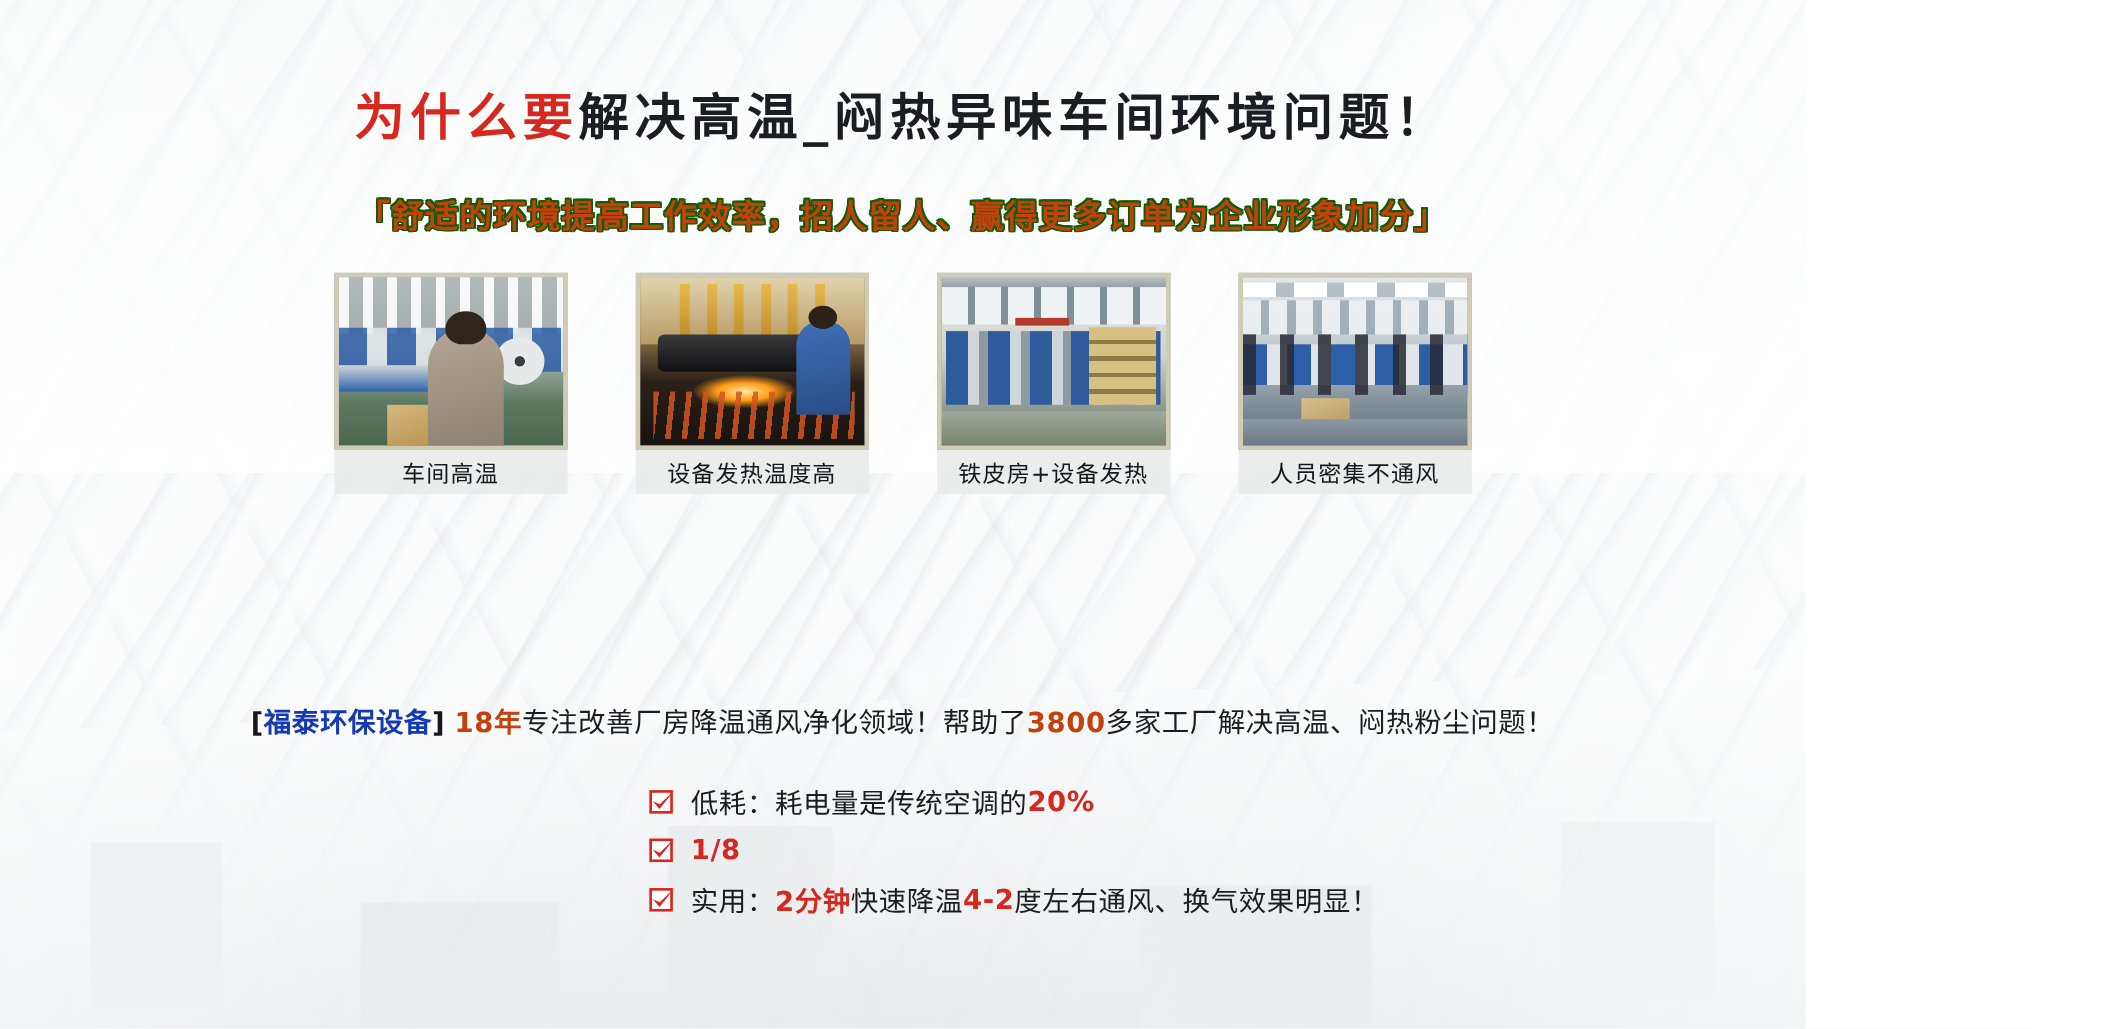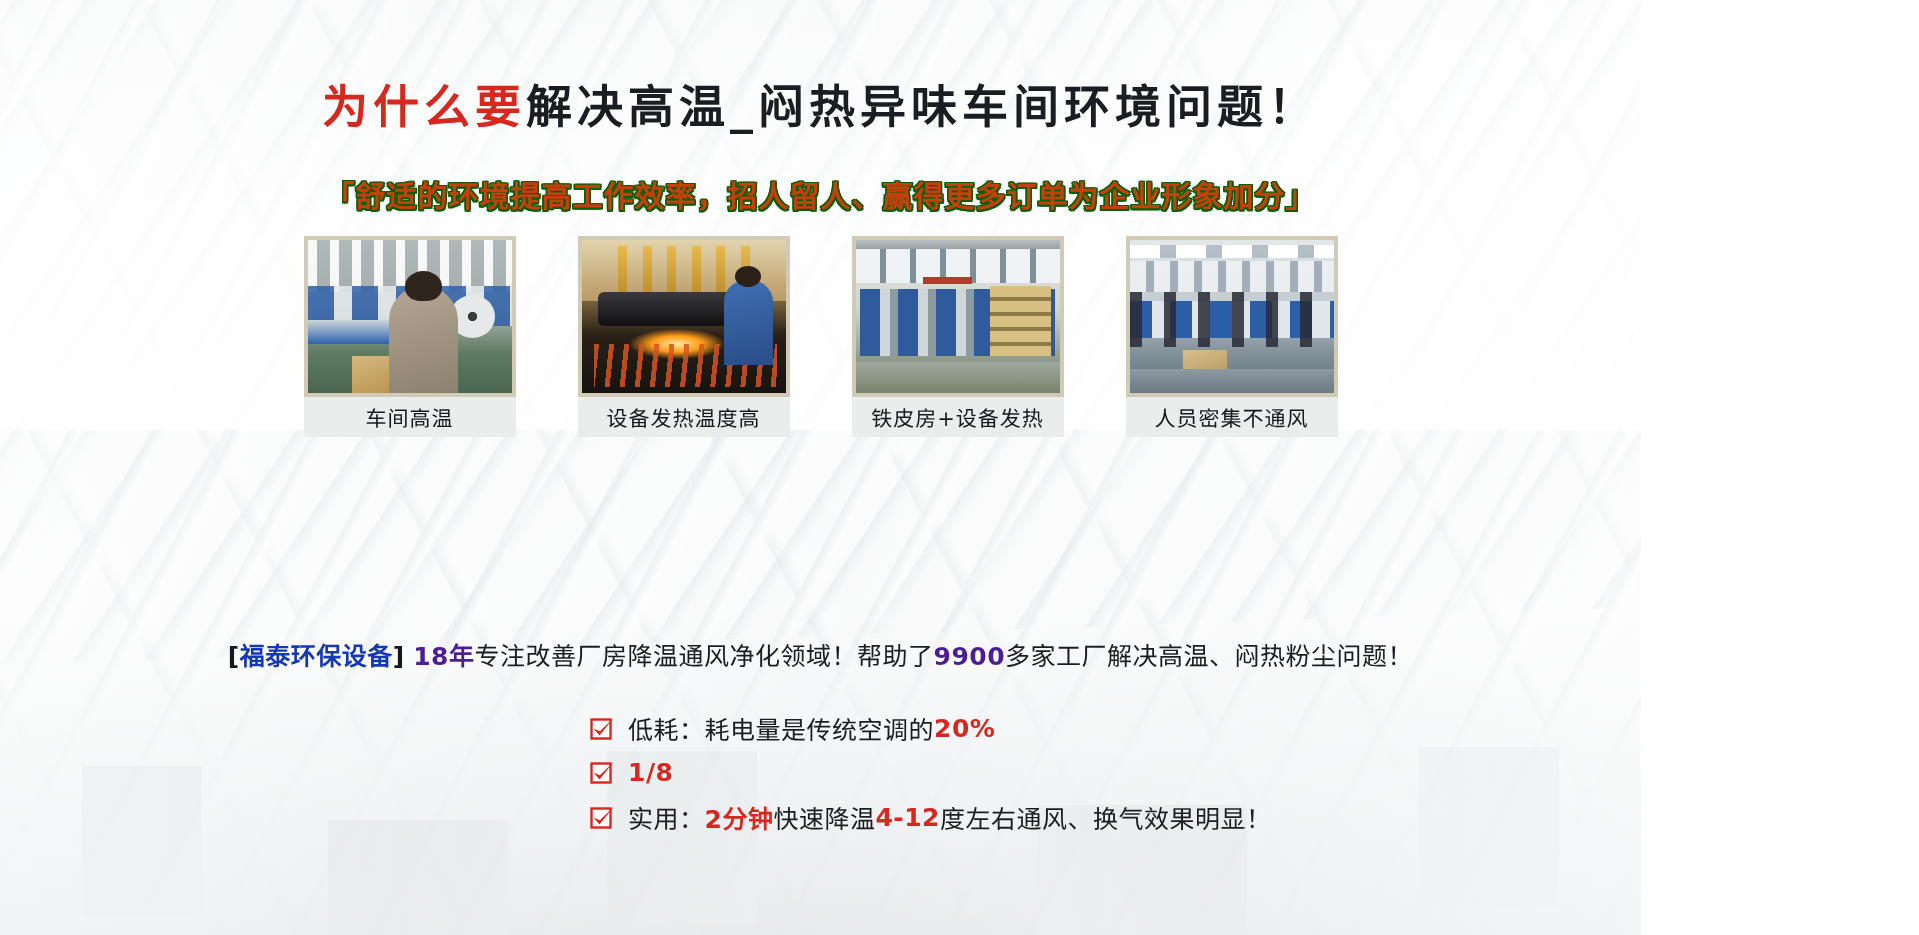--- a/index.html
+++ b/index.html
@@ -128,21 +128,21 @@
     text-shadow:
       -1.5px 0 0 #0d5e08, 1.5px 0 0 #0d5e08,
       0 -1.5px 0 #0d5e08, 0 1.5px 0 #0d5e08,
       -1.5px -1.5px 0 #0d5e08, 1.5px -1.5px 0 #0d5e08,
       -1.5px 1.5px 0 #0d5e08, 1.5px 1.5px 0 #0d5e08;
   }
 
   
   .cards {
     position: absolute;
-    top: 236px;
+    top: 248px;
     left: 50%;
     transform: translateX(-50%);
     display: flex;
     gap: 62px;
   }
   .card {
     width: 212px;
     display: flex;
     flex-direction: column;
     align-items: stretch;
@@ -242,21 +242,21 @@
     left: 0;
     width: 100%;
     text-align: center;
     font-size: 25px;
     white-space: nowrap;
     color: #1b1d22;
     letter-spacing: 0.5px;
   }
   .lead .bracket { color: #15181c; font-weight: bold; }
   .lead .brand   { color: #1539b4; font-weight: bold; }
-  .lead .hot     { color: #4c1d95; font-weight: bold; }
+  .lead .hot     { color: #c2410c; font-weight: bold; }
 
   
   .benefits {
     position: absolute;
     top: 710px;
     left: 590px;
     display: flex;
     flex-direction: column;
     gap: 12px;
   }
@@ -363,21 +363,21 @@
               <div class="people"></div>
             <div class="boxes"></div>
               <div class="floor"></div>
           </div>
         </div>
         <div class="card-caption">人员密集不通风</div>
       </div>
 
     </div>
 
-    <div class="lead"><span class="bracket">[</span><span class="brand">福泰环保设备</span><span class="bracket">]</span><span>&nbsp;</span><span class="hot">18年</span><span>专注改善厂房降温通风净化领域！帮助了</span><span class="hot">9900</span><span>多家工厂解决高温、闷热粉尘问题！</span></div>
+    <div class="lead"><span class="bracket">[</span><span class="brand">福泰环保设备</span><span class="bracket">]</span><span>&nbsp;</span><span class="hot">18年</span><span>专注改善厂房降温通风净化领域！帮助了</span><span class="hot">3800</span><span>多家工厂解决高温、闷热粉尘问题！</span></div>
 
     <div class="benefits">
 
       <div class="benefit">
         <span class="check-icon">
           <svg width="25" height="25" viewBox="0 0 25 25" aria-hidden="true">
             <rect x="1.5" y="3.5" width="19" height="19" fill="#ffffff" stroke="#d6281e" stroke-width="2.4"></rect>
             <path d="M3.5 12.5 L9.5 19.5 L24 1.5 L9.8 15.2 Z" fill="#d6281e"></path>
           </svg>
         </span>
@@ -398,20 +398,20 @@
       <div class="benefit">
         <span class="check-icon">
           <svg width="25" height="25" viewBox="0 0 25 25" aria-hidden="true">
             <rect x="1.5" y="3.5" width="19" height="19" fill="#ffffff" stroke="#d6281e" stroke-width="2.4"></rect>
             <path d="M3.5 12.5 L9.5 19.5 L24 1.5 L9.8 15.2 Z" fill="#d6281e"></path>
           </svg>
         </span>
         <span>实用：</span>
           <span class="em">2分钟</span>
           <span>快速降温</span>
-          <span class="em">4-12</span>
+          <span class="em">4-2</span>
           <span>度左右通风、换气效果明显！</span>
       </div>
 
     </div>
 
   </div>
 </div>
 
 </body></html>

